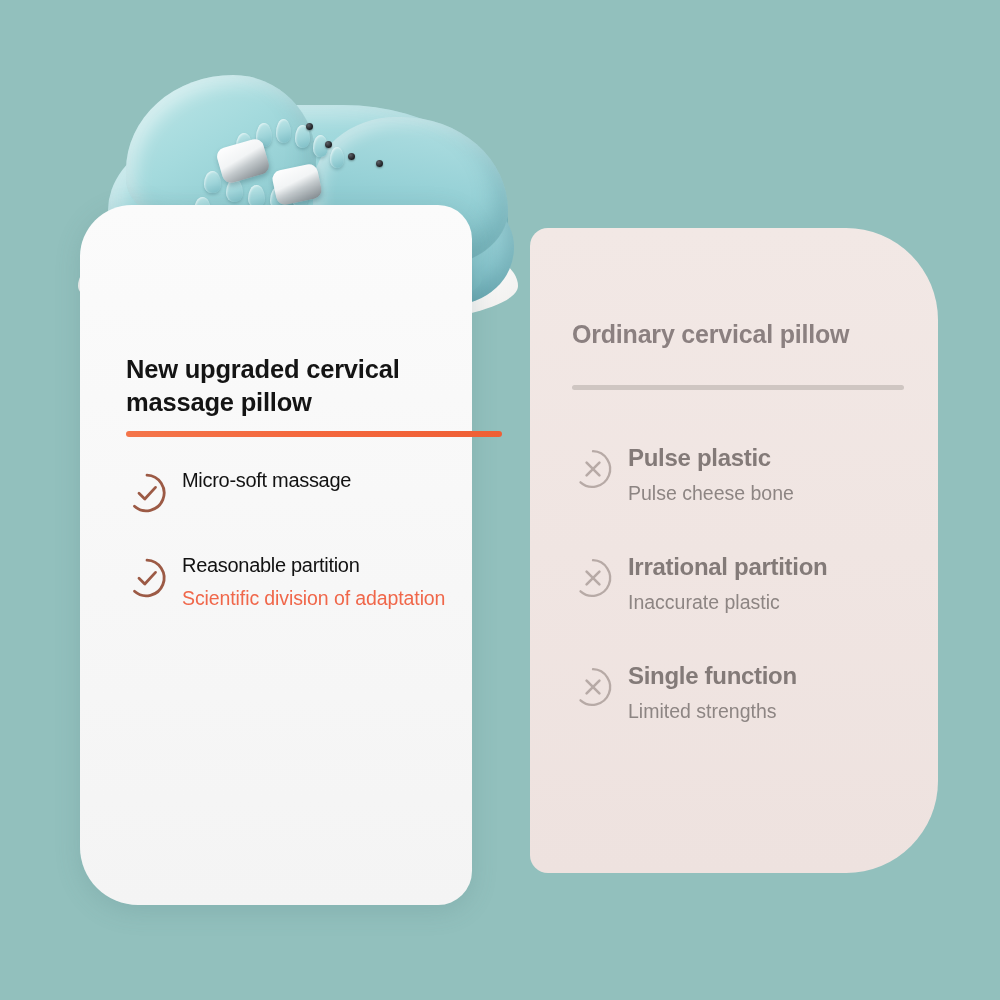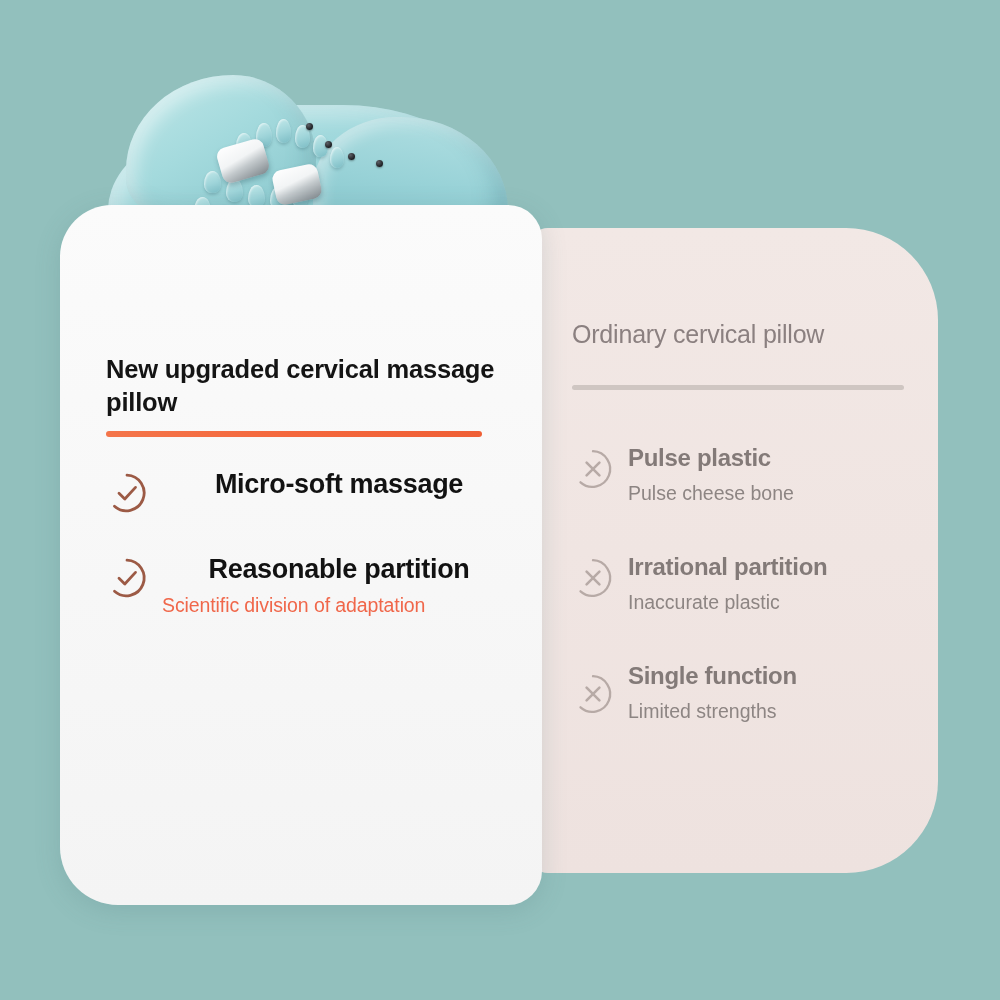--- a/index.html
+++ b/index.html
@@ -130,21 +130,21 @@
   
   #card-right {
     position:absolute;
     left:530px; top:228px; width:408px; height:645px;
     background:linear-gradient(180deg,#f2e8e5 0%,#eee2df 100%);
     border-radius:18px 92px 92px 18px;
     z-index:2;
   }
   #card-left {
     position:absolute;
-    left:60px; top:205px; width:482px; height:700px;
+    left:80px; top:205px; width:392px; height:700px;
     background:linear-gradient(180deg,#fbfbfb 0%,#f7f7f7 55%,#f4f4f4 100%);
     border-radius:52px 34px 34px 58px;
     box-shadow:0 6px 26px rgba(70,110,115,.18);
     z-index:6;
   }
 
   
   .left-inner { position:absolute; left:46px; top:148px; right:26px; }
   .title-main {
     font-size:25.5px; font-weight:bold; color:#141414;
@@ -154,41 +154,41 @@
     margin-top:13px; width:376px; height:6px;
     background:linear-gradient(90deg,#f4754a 0%,#f4673c 50%,#ef5f35 100%);
     border-radius:3px;
   }
   .feat-list { margin-top:32px; }
   .feat-row { display:flex; align-items:flex-start; margin-bottom:36px; }
   .feat-row:last-child { margin-bottom:0; }
   .icon-slot { width:54px; flex:0 0 54px; padding-top:3px; }
   .feat-text { flex:1; padding-left:2px; }
   .feat-title {
-    font-size:27px; font-weight:bold; color:#121212;
-    line-height:1.12; letter-spacing:-.3px;text-align:center;
+    font-size:20px; font-weight:normal; color:#121212;
+    line-height:1.12; letter-spacing:-.3px;
   }
   .feat-sub {
     margin-top:9px; font-size:19.5px; color:#f0674a;
     line-height:1.3; letter-spacing:-.1px;
   }
 
   
   .right-inner { position:absolute; left:42px; top:92px; right:24px; }
   .title-ord {
-    font-size:25px; font-weight:normal; color:#8b8080;
+    font-size:25px; font-weight:bold; color:#8b8080;
     letter-spacing:-.2px;
   }
   .ord-rule {
     margin-top:36px; width:332px; height:5px;
     background:#cfc6c2; border-radius:3px;
   }
   .ord-list { margin-top:55px; }
   .ord-row { display:flex; align-items:flex-start; margin-bottom:48px; }
-  .ord-row:last-child { margin-bottom:6px;align-items:center; }
+  .ord-row:last-child { margin-bottom:6px; }
   .ord-title {
     font-size:24px; font-weight:bold; color:#837a78;
     line-height:1.12; letter-spacing:-.3px;
   }
   .ord-sub {
     margin-top:9px; font-size:19.5px; color:#8d8583; line-height:1.3;
   }
 </style>
 </head>
 <body>

